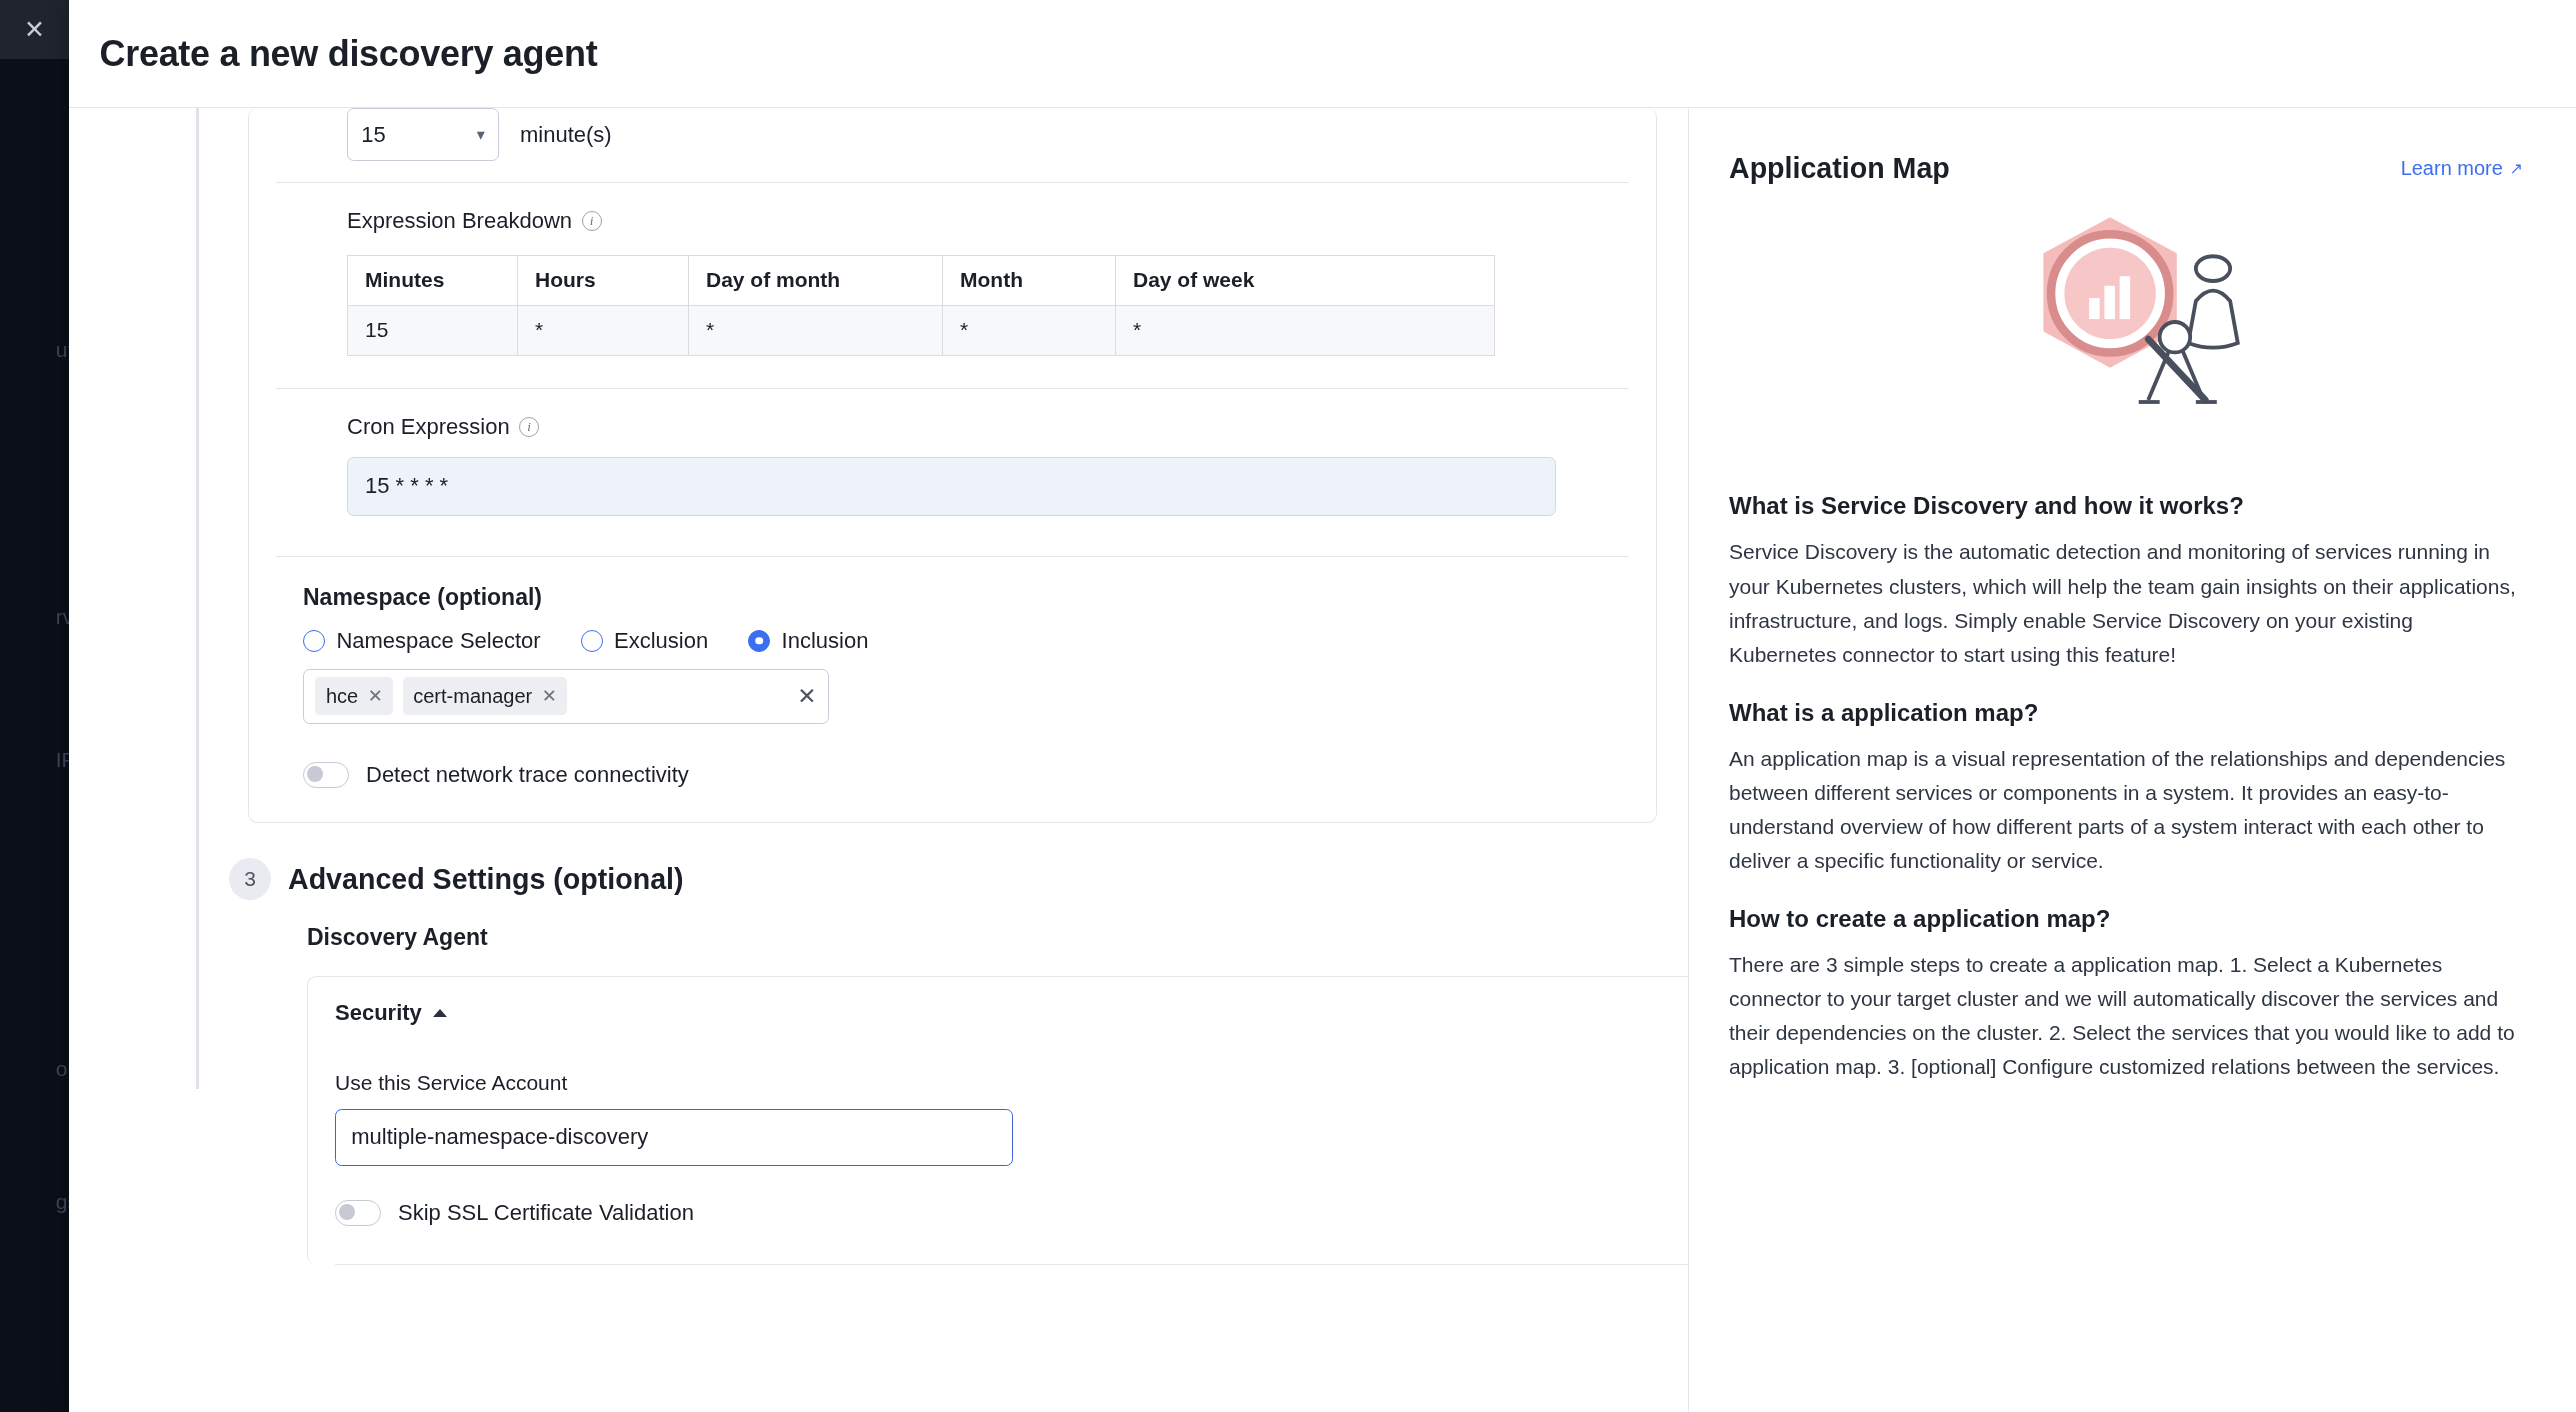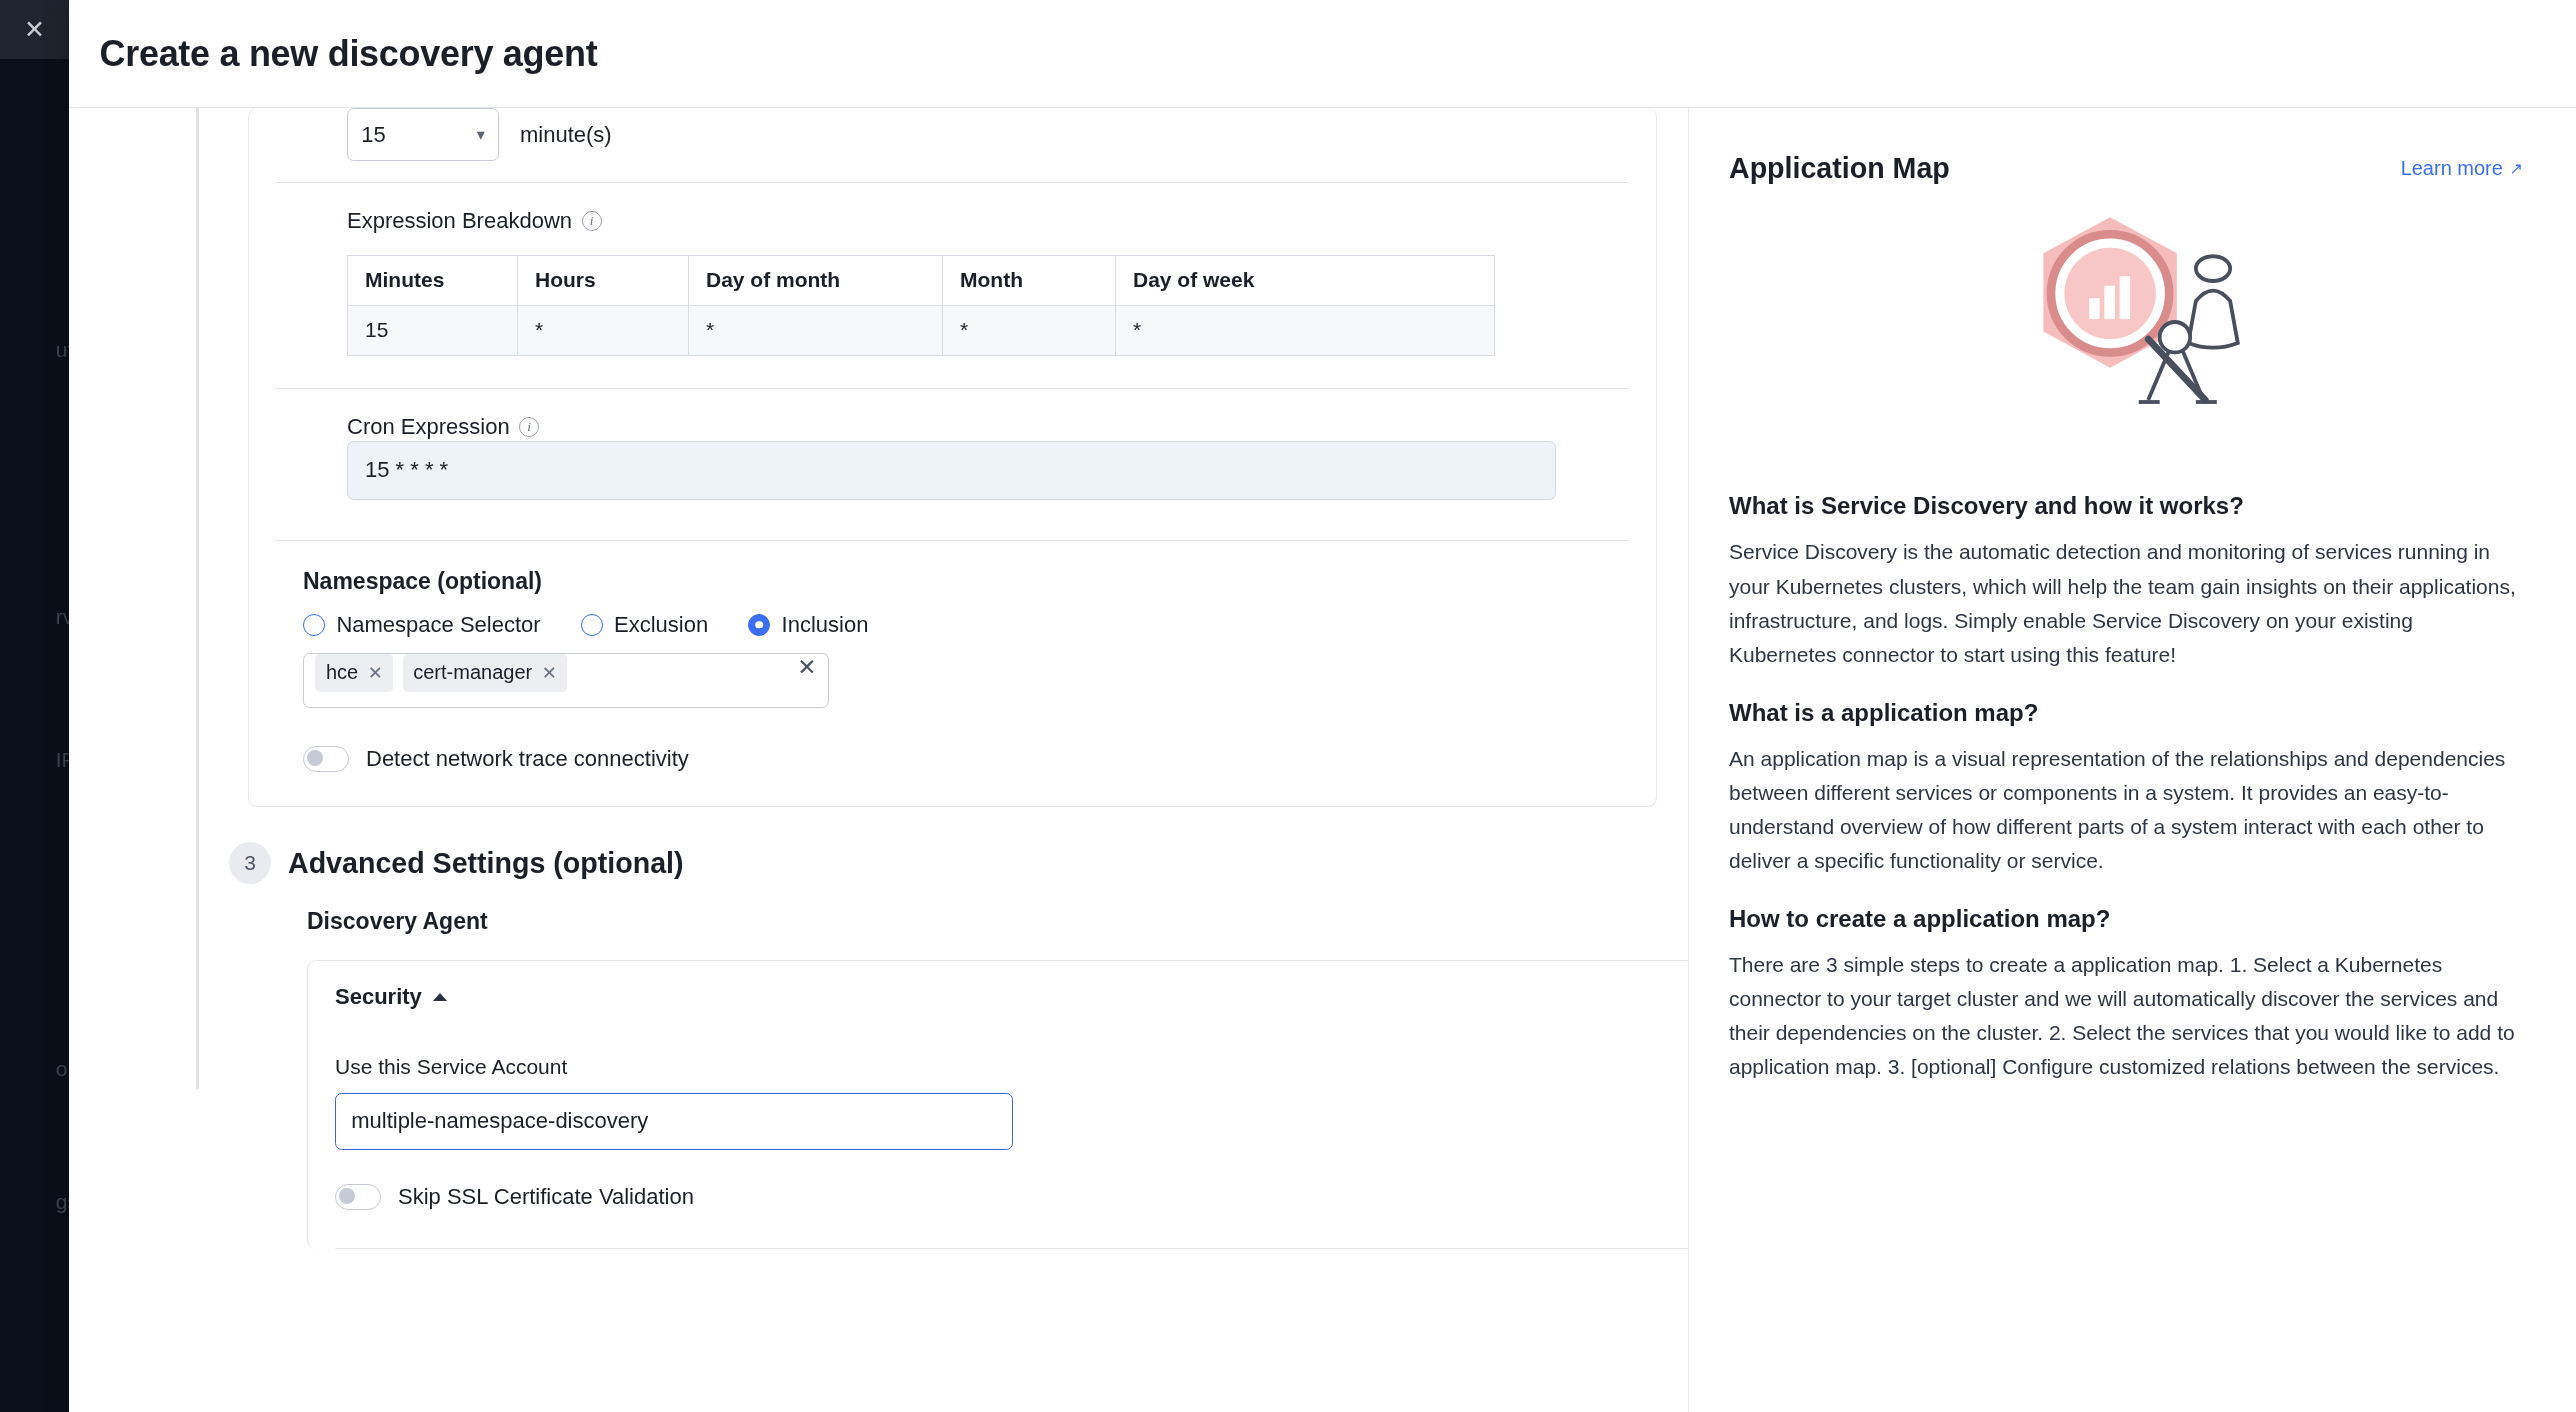--- a/index.html
+++ b/index.html
@@ -199,21 +199,21 @@
   table.cron-table th, table.cron-table td {
     border: 1px solid #d9dce3;
     text-align: left;
     padding: 12.4px 17px;
     color: #1b1f28;
   }
   table.cron-table th { font-weight: bold; background: #fff; }
   table.cron-table td { background: #f7f8fa; }
 
   .cron-expr-input {
-    margin-top: 1px;
+    margin-top: 17px;
     width: 1209px; height: 59px;
     background: #eef2f9;
     border: 1px solid #d2d8e3;
     border-radius: 6.7px;
     display: flex; align-items: center;
     padding: 0 17px;
     font-size: 22px;
     color: #1b1f28;
   }
 
@@ -262,21 +262,21 @@
     font-size: 21px;
     color: #3a414f;
   }
 
   .chips-input {
     margin-top: 15.2px;
     width: 526px;
     min-height: 55px;
     border: 1px solid #c8ccd6;
     border-radius: 6.7px;
-    display: flex; align-items: flex-start;
+    display: flex; align-items: center;
     gap: 9.5px;
     padding: 0 11.4px;
     background: #fff;
   }
   .chip {
     background: #eceef2;
     border-radius: 4.8px;
     height: 38px;
     display: flex; align-items: center;
     gap: 9.5px;

